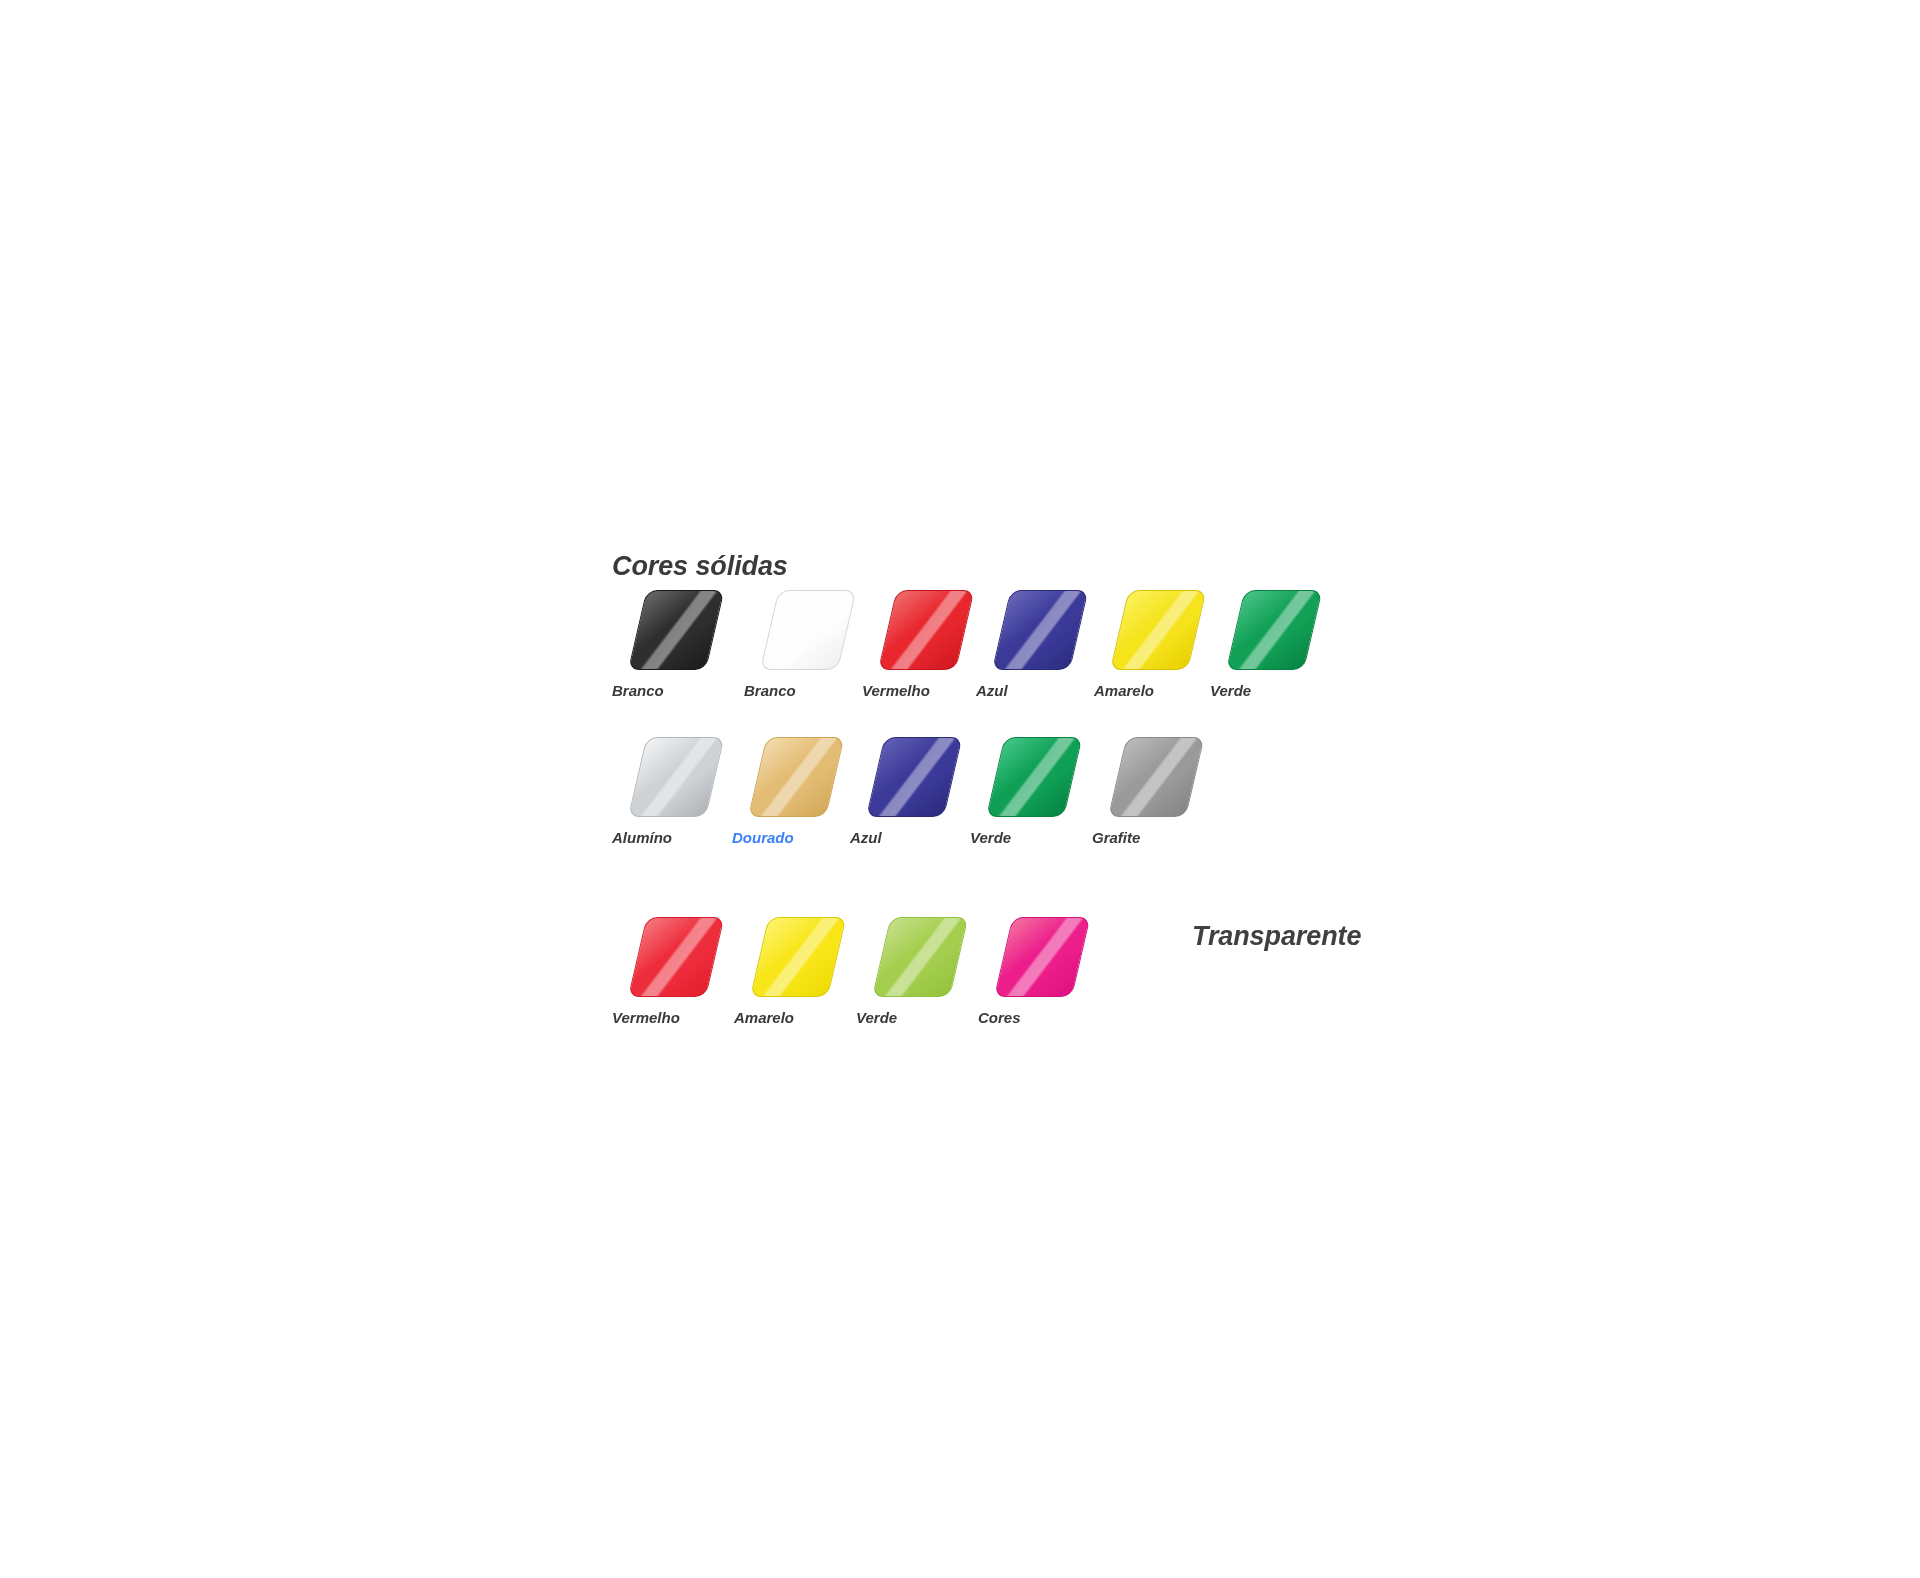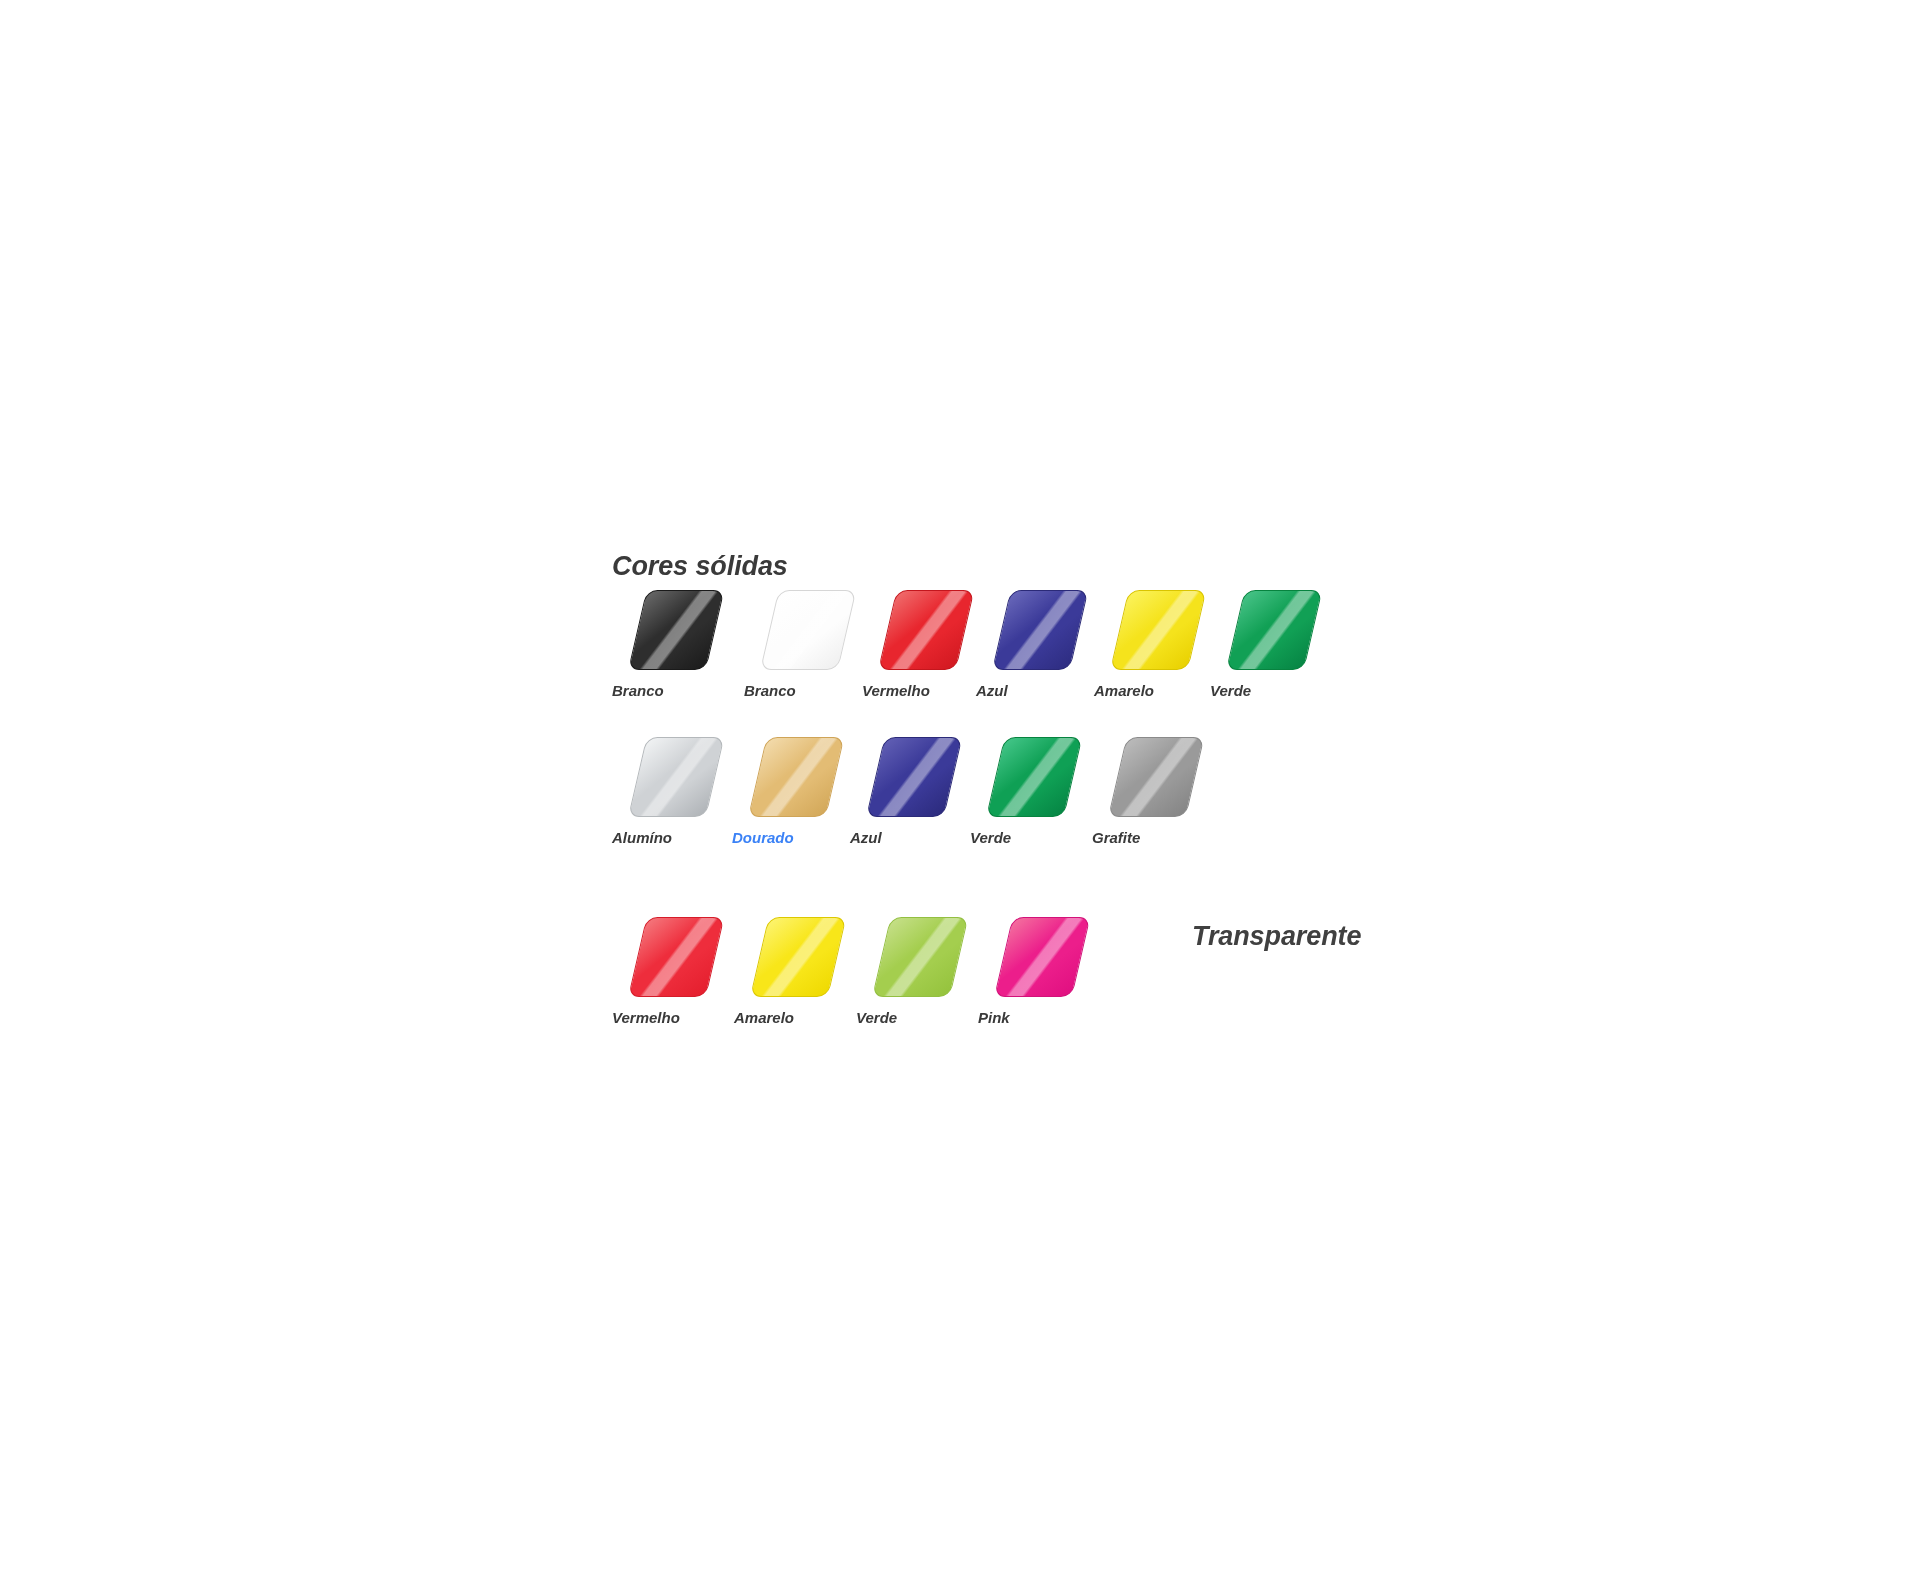--- a/index.html
+++ b/index.html
@@ -213,20 +213,20 @@
             </div>
           </div>
           <div class="swatch-label" style="color: rgb(58, 58, 58);">Verde</div>
         </div>
         <div class="swatch-cell" style="margin-left: 26px;">
           <div class="chip-wrap" style="width: 96px;">
             <div class="chip" style="background: linear-gradient(135deg, rgb(244, 115, 159) 0%, rgb(236, 30, 139) 42%, rgb(236, 30, 139) 62%, rgb(224, 15, 128) 100%); border: 1px solid rgb(210, 18, 121); margin-left: 16px;">
               <span class="sheen" style="background: linear-gradient(118deg, rgba(255, 255, 255, 0) 0%, rgba(255, 255, 255, 0) 44%, rgba(255, 255, 255, 0.4) 47%, rgba(255, 255, 255, 0.42) 58%, rgba(255, 255, 255, 0) 61%, rgba(255, 255, 255, 0) 100%);"></span>
             </div>
           </div>
-          <div class="swatch-label" style="color: rgb(58, 58, 58);">Pink</div>
+          <div class="swatch-label" style="color: rgb(58, 58, 58);">Cores</div>
         </div>
       </div>
     </div>
     <div class="section" style="left: 1192px; top: 923px;">
       <div class="section-title" style="color: #404040;">Transparente</div>
     </div>
   </div>
 
 </body></html>

